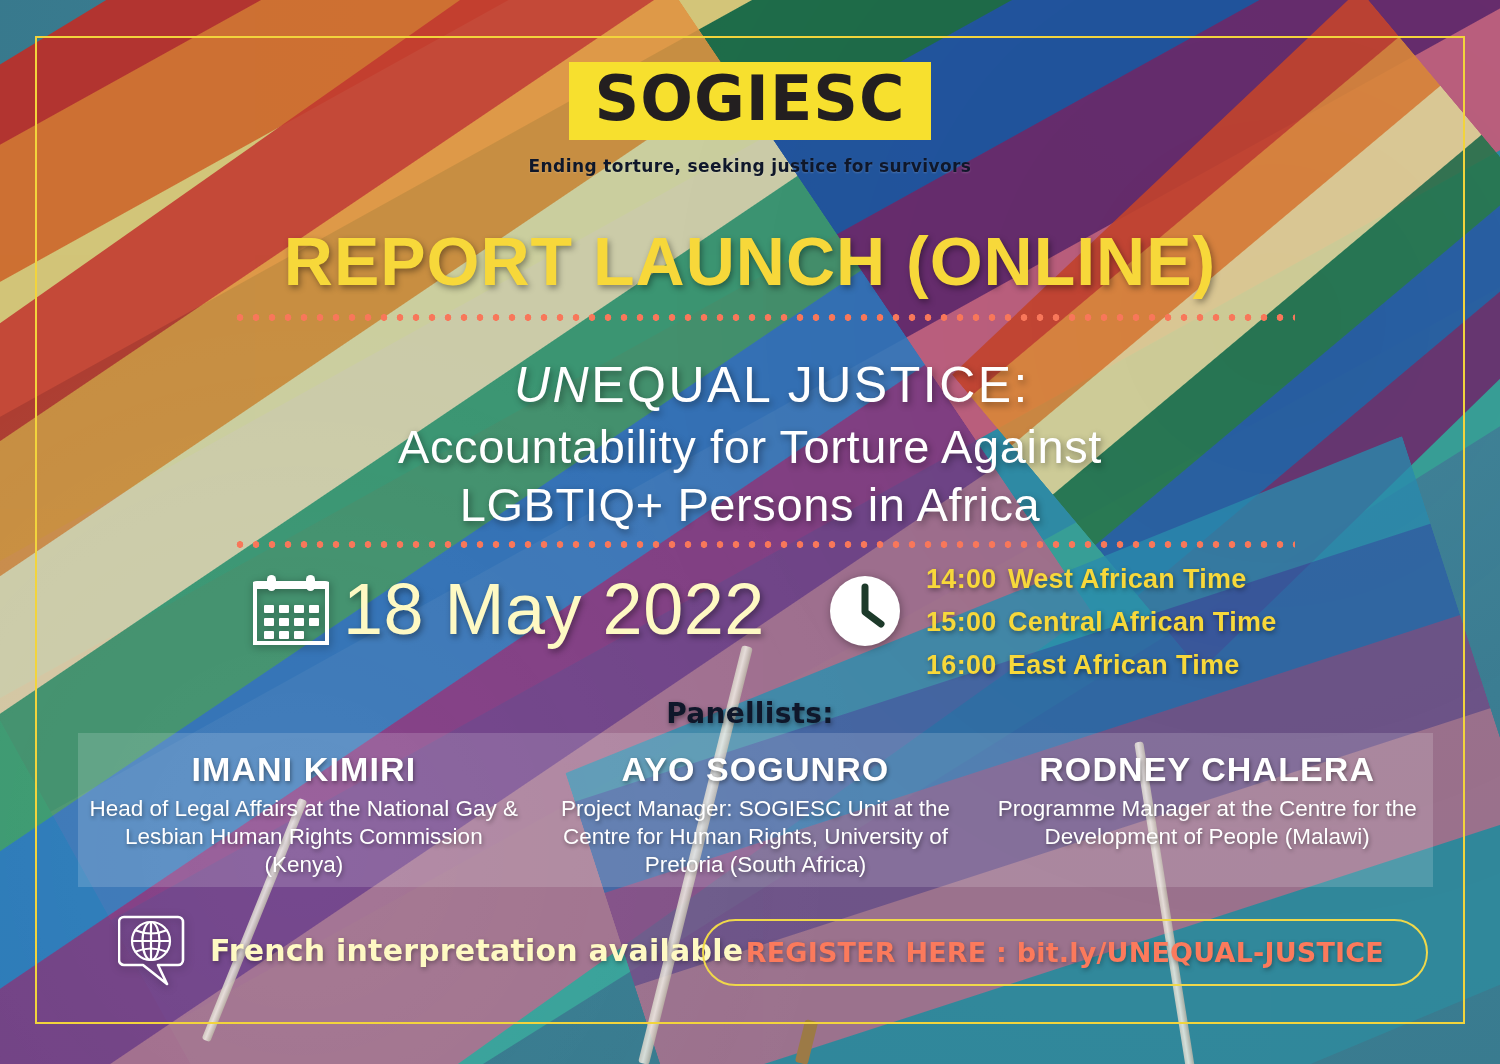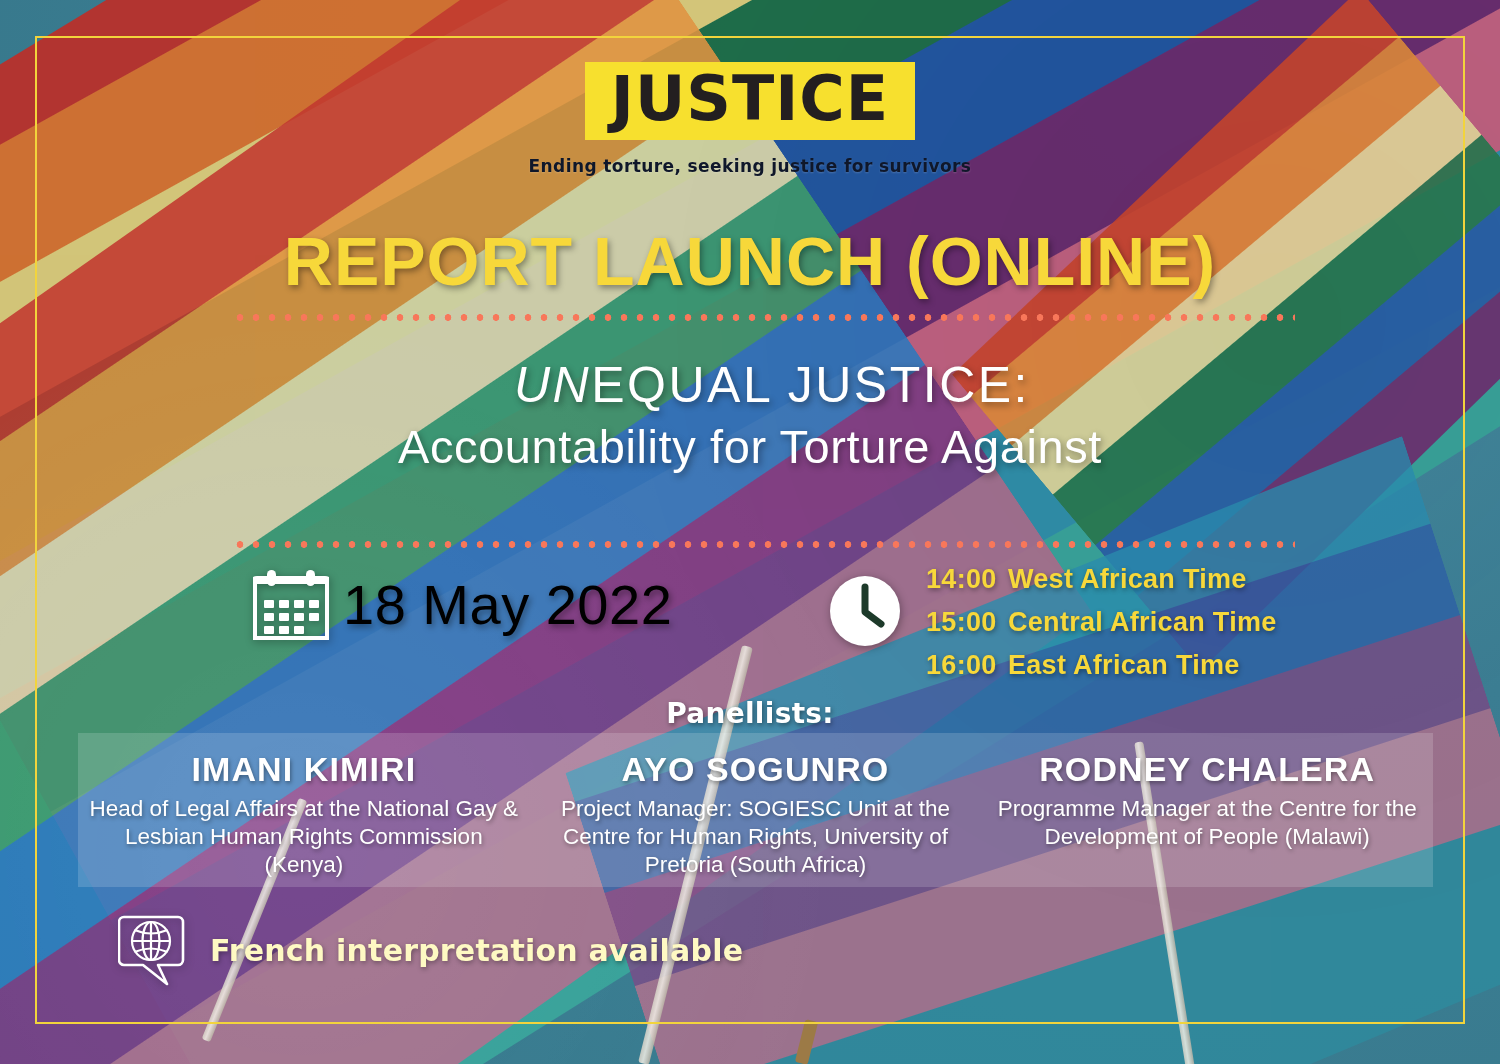--- a/index.html
+++ b/index.html
@@ -205,22 +205,22 @@
   .meta-row { position:absolute; left:0; right:0; top:564px; height:110px; }
 
   .date-block {
     position:absolute; left:253px; top:4px;
     display:flex; align-items:center; gap:14px;
   }
   .cal-icon { width:76px; height:72px; position:relative; filter:drop-shadow(1px 2px 4px rgba(0,0,0,.35)); }
   .date-text {
     font-family:"Liberation Sans", sans-serif;
     font-weight:normal;
-    font-size:56px;
-    color:#000000;
+    font-size:72px;
+    color:#fef9c3;
     letter-spacing:.5px;
     text-shadow:2px 3px 6px rgba(0,0,0,.4);
   }
 
   .time-block {
     position:absolute; left:828px; top:0;
     display:flex; align-items:flex-start; gap:24px;
   }
   .clock-icon { width:74px; height:74px; margin-top:10px; filter:drop-shadow(1px 2px 4px rgba(0,0,0,.35)); }
   .time-list { display:flex; flex-direction:column; gap:12px; }
@@ -235,21 +235,21 @@
   }
   .time-line .t { display:inline-block; min-width:82px; }
 
   
   .panellists-label {
     position:absolute; left:0; right:0; top:697px;
     text-align:center;
     font-family:"DejaVu Sans", sans-serif;
     font-weight:bold;
     font-size:28px;
-    color:#ffffff;
+    color:#0f172a;
     letter-spacing:.3px;
     text-shadow:1px 2px 5px rgba(0,0,0,.45);
   }
   .panel-band {
     position:absolute;
     left:78px; top:733px; width:1355px; height:154px;
     background:rgba(255,255,255,0.16);
   }
   .panel-grid {
     position:absolute;
@@ -323,32 +323,33 @@
   <div class="pole pole-2"></div>
   <div class="pole pole-3"></div>
   <div class="pole-tip tip-1"></div>
   <div class="photo-grain"></div>
 </div>
 
 <div class="frame"></div>
 
 <div class="logo-wrap">
   <div class="logo-box">
-    <span class="logo-text">JUSTICE</span>
+    <span class="logo-text">SOGIESC</span>
   </div>
   <span class="logo-tag">Ending torture, seeking justice for survivors</span>
 </div>
 
 <div class="headline">REPORT LAUNCH (ONLINE)</div>
 
 <div class="dots dots-1"></div>
 
 <div class="subtitle">
   <span class="sub-line1"><em>UN</em><span>EQUAL JUSTICE:</span></span>
   <span class="sub-line2">Accountability for Torture Against</span>
+  <span class="sub-line3">LGBTIQ+ Persons in Africa</span>
 </div>
 
 <div class="dots dots-2"></div>
 
 <div class="meta-row">
 
   <div class="date-block">
     <span class="cal-icon">
       <svg viewBox="0 0 76 72" width="76" height="72" aria-hidden="true">
         <rect x="14" y="2" width="9" height="16" rx="4.5" fill="#ffffff"></rect>
@@ -421,14 +422,17 @@
         <ellipse cx="33" cy="28" rx="8.5" ry="19" fill="none" stroke="#ffffff" stroke-width="2.2"></ellipse>
         <line x1="33" y1="9" x2="33" y2="47" stroke="#ffffff" stroke-width="2.2"></line>
         <line x1="14" y1="28" x2="52" y2="28" stroke="#ffffff" stroke-width="2.2"></line>
         <path d="M16.5 17 Q33 24 49.5 17" fill="none" stroke="#ffffff" stroke-width="2.2"></path>
         <path d="M16.5 39 Q33 32 49.5 39" fill="none" stroke="#ffffff" stroke-width="2.2"></path>
       </svg>
     </span>
     <span class="french-text">French interpretation available</span>
   </div>
 
+  <div class="register-pill">
+    <span class="register-text">REGISTER HERE : bit.ly/UNEQUAL-JUSTICE</span>
+  </div>
 
 </div>
 
 </body></html>

